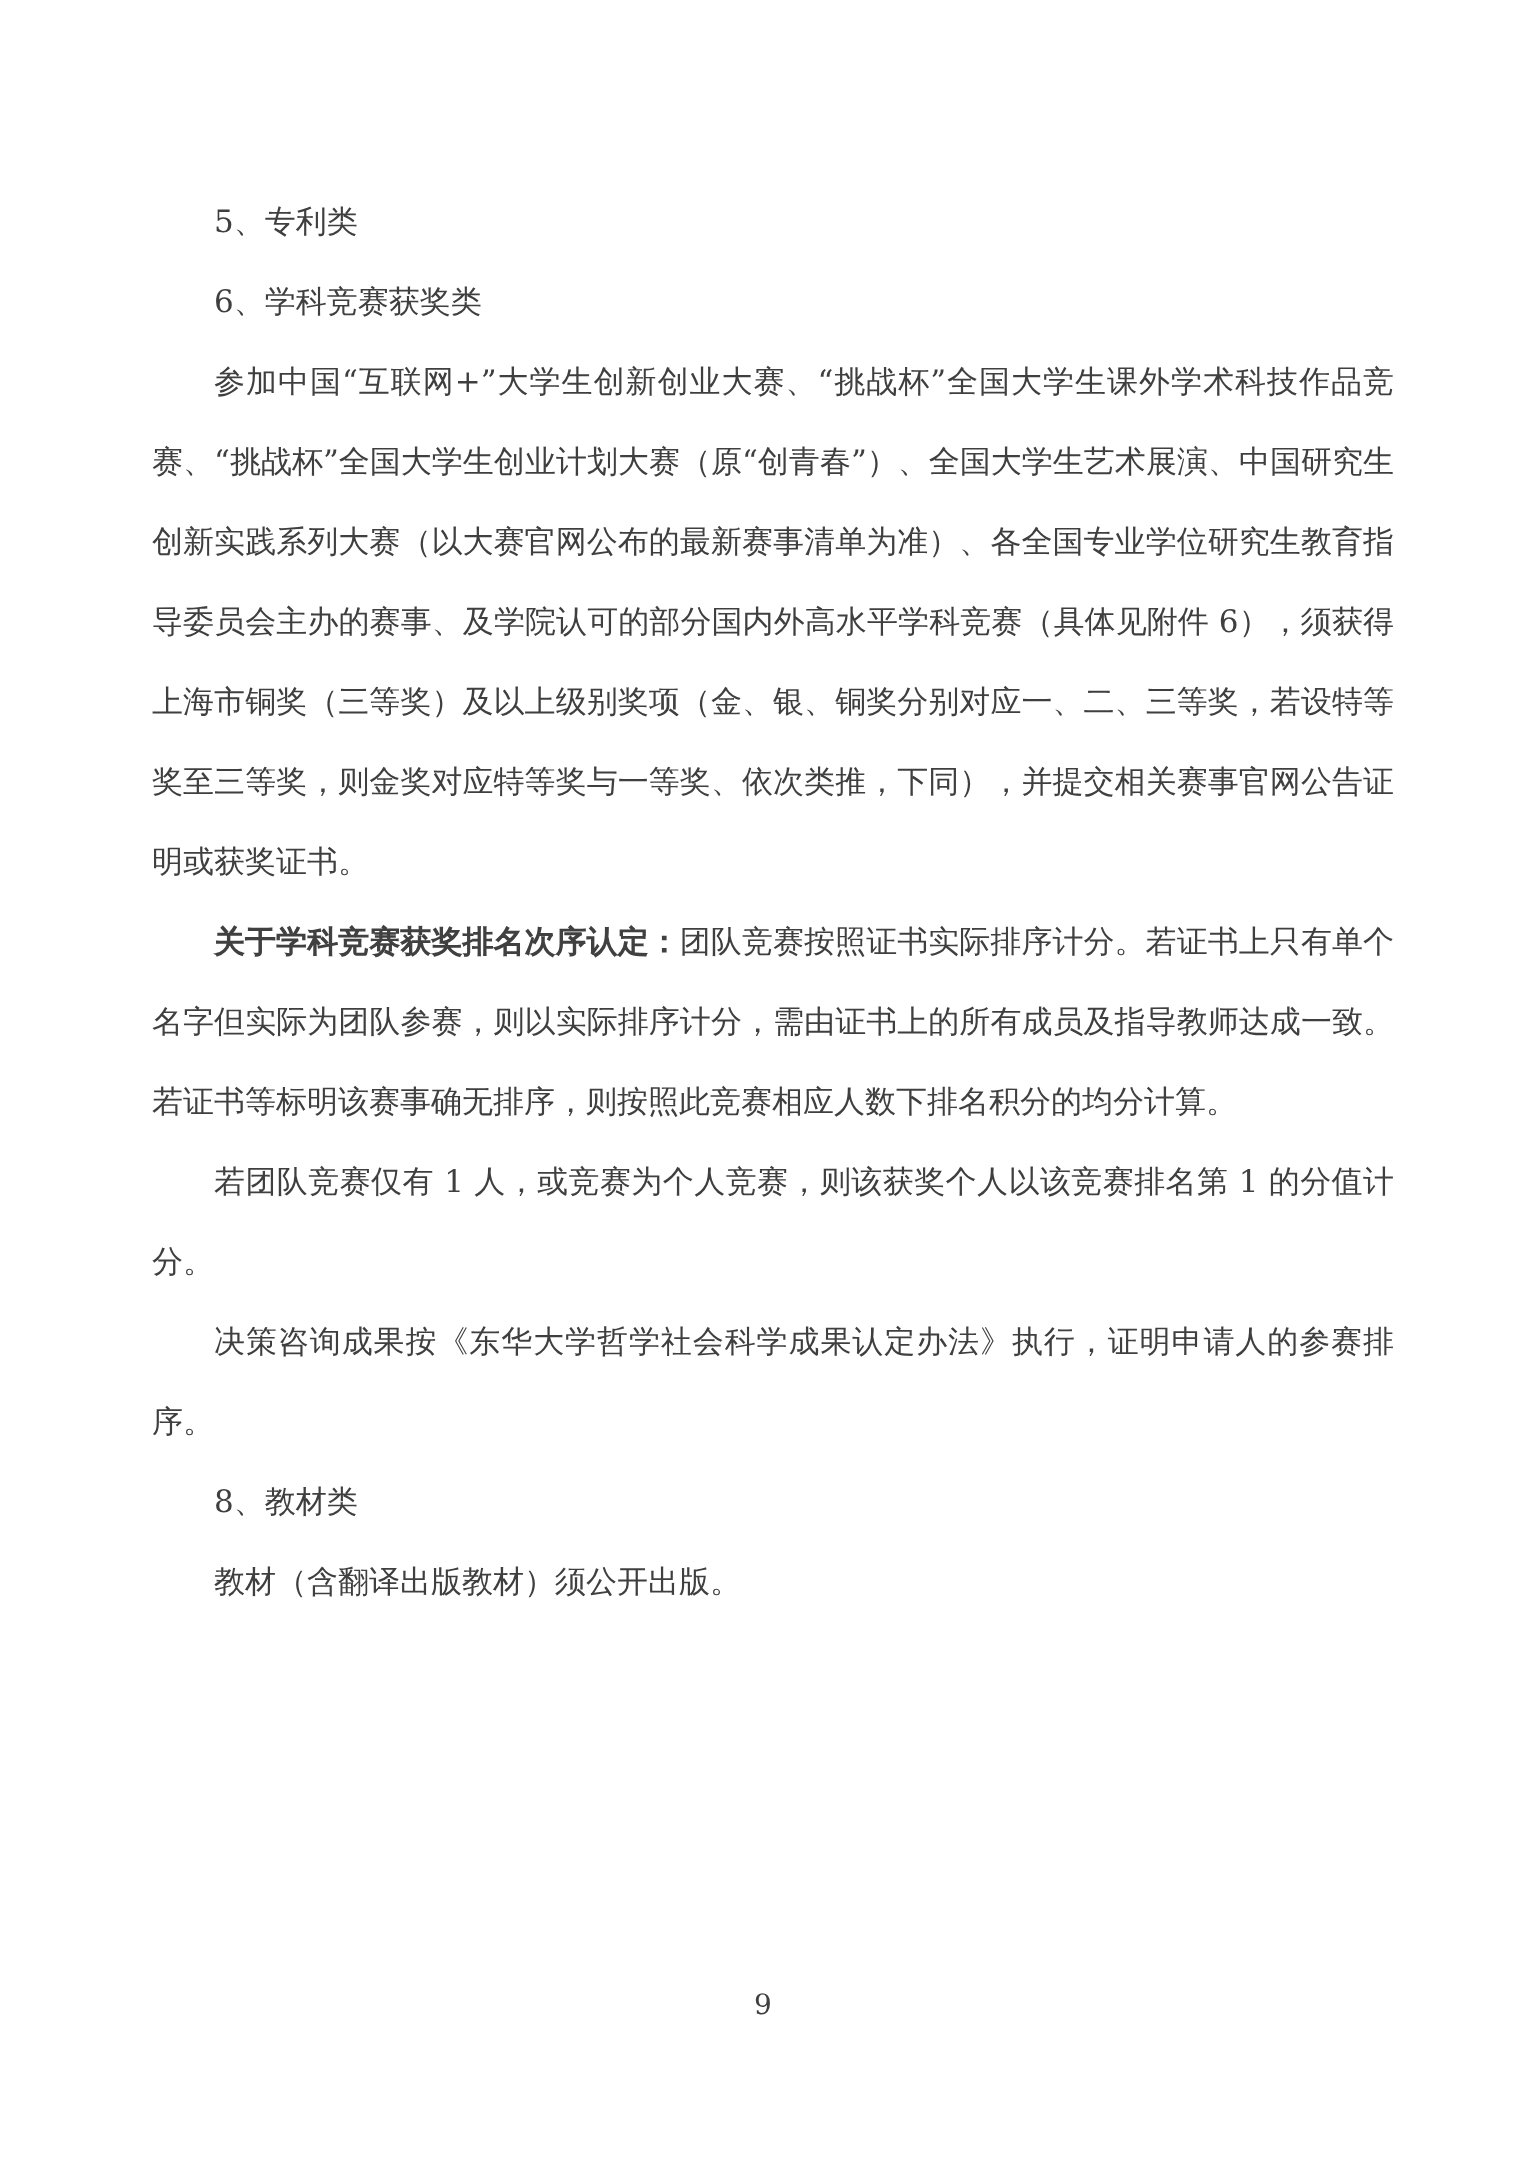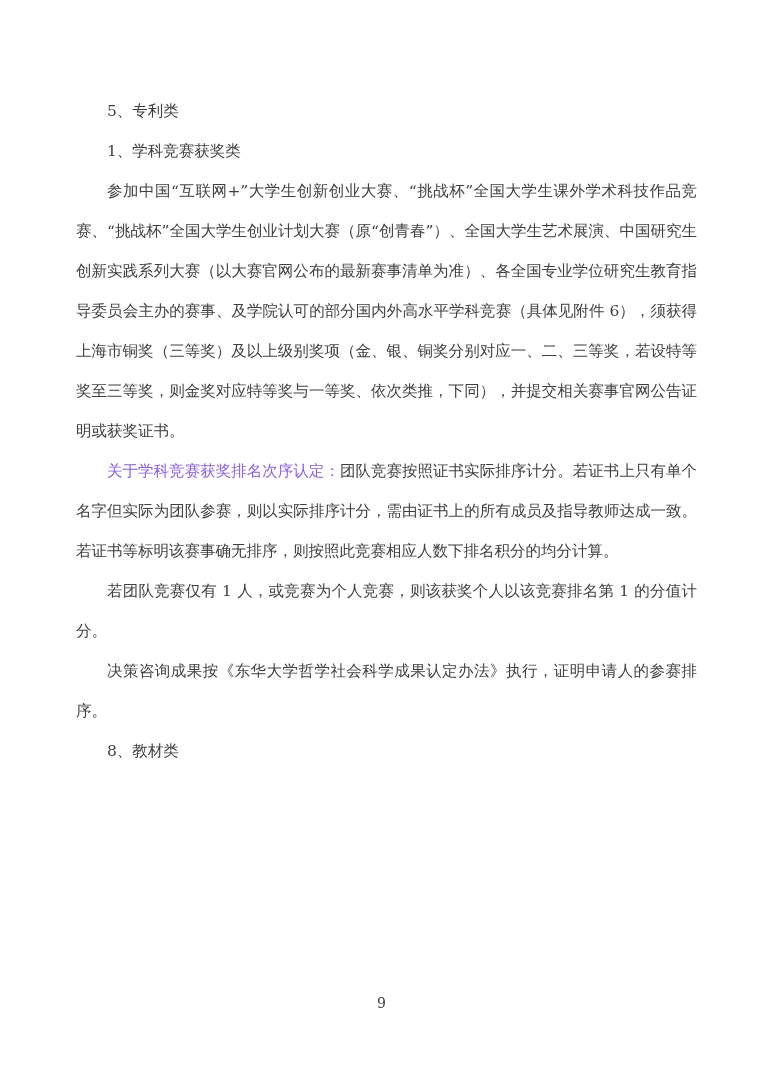--- a/index.html
+++ b/index.html
@@ -25,41 +25,42 @@
   .content p {
     margin: 0;
     font-size: 15.5px;
     line-height: 40px;
     text-align: justify;
     text-indent: 2em;
     letter-spacing: 0;
     word-break: break-all;
   }
   .content p strong {
-    font-weight: normal;
-    color: #8b5cf6;
+    font-weight: bold;
+    color: #404040;
   }
   .page-footer {
     position: absolute;
     left: 0;
     right: 0;
     top: 995px;
     text-align: center;
     font-size: 14px;
     color: #3f3f3f;
   }
 </style>
 </head>
 <body>
 
 <div class="page">
   <div class="content">
 
   <p>5、专利类</p>
-      <p>1、学科竞赛获奖类</p>
+      <p>6、学科竞赛获奖类</p>
       <p>参加中国“互联网+”大学生创新创业大赛、“挑战杯”全国大学生课外学术科技作品竞赛、“挑战杯”全国大学生创业计划大赛（原“创青春”）、全国大学生艺术展演、中国研究生创新实践系列大赛（以大赛官网公布的最新赛事清单为准）、各全国专业学位研究生教育指导委员会主办的赛事、及学院认可的部分国内外高水平学科竞赛（具体见附件 6），须获得上海市铜奖（三等奖）及以上级别奖项（金、银、铜奖分别对应一、二、三等奖，若设特等奖至三等奖，则金奖对应特等奖与一等奖、依次类推，下同），并提交相关赛事官网公告证明或获奖证书。</p>
       <p><strong>关于学科竞赛获奖排名次序认定：</strong>团队竞赛按照证书实际排序计分。若证书上只有单个名字但实际为团队参赛，则以实际排序计分，需由证书上的所有成员及指导教师达成一致。若证书等标明该赛事确无排序，则按照此竞赛相应人数下排名积分的均分计算。</p>
       <p>若团队竞赛仅有 1 人，或竞赛为个人竞赛，则该获奖个人以该竞赛排名第 1 的分值计分。</p>
       <p>决策咨询成果按《东华大学哲学社会科学成果认定办法》执行，证明申请人的参赛排序。</p>
       <p>8、教材类</p>
+      <p>教材（含翻译出版教材）须公开出版。</p>
     </div>
   <div class="page-footer">9</div>
 </div>
 
 </body></html>

